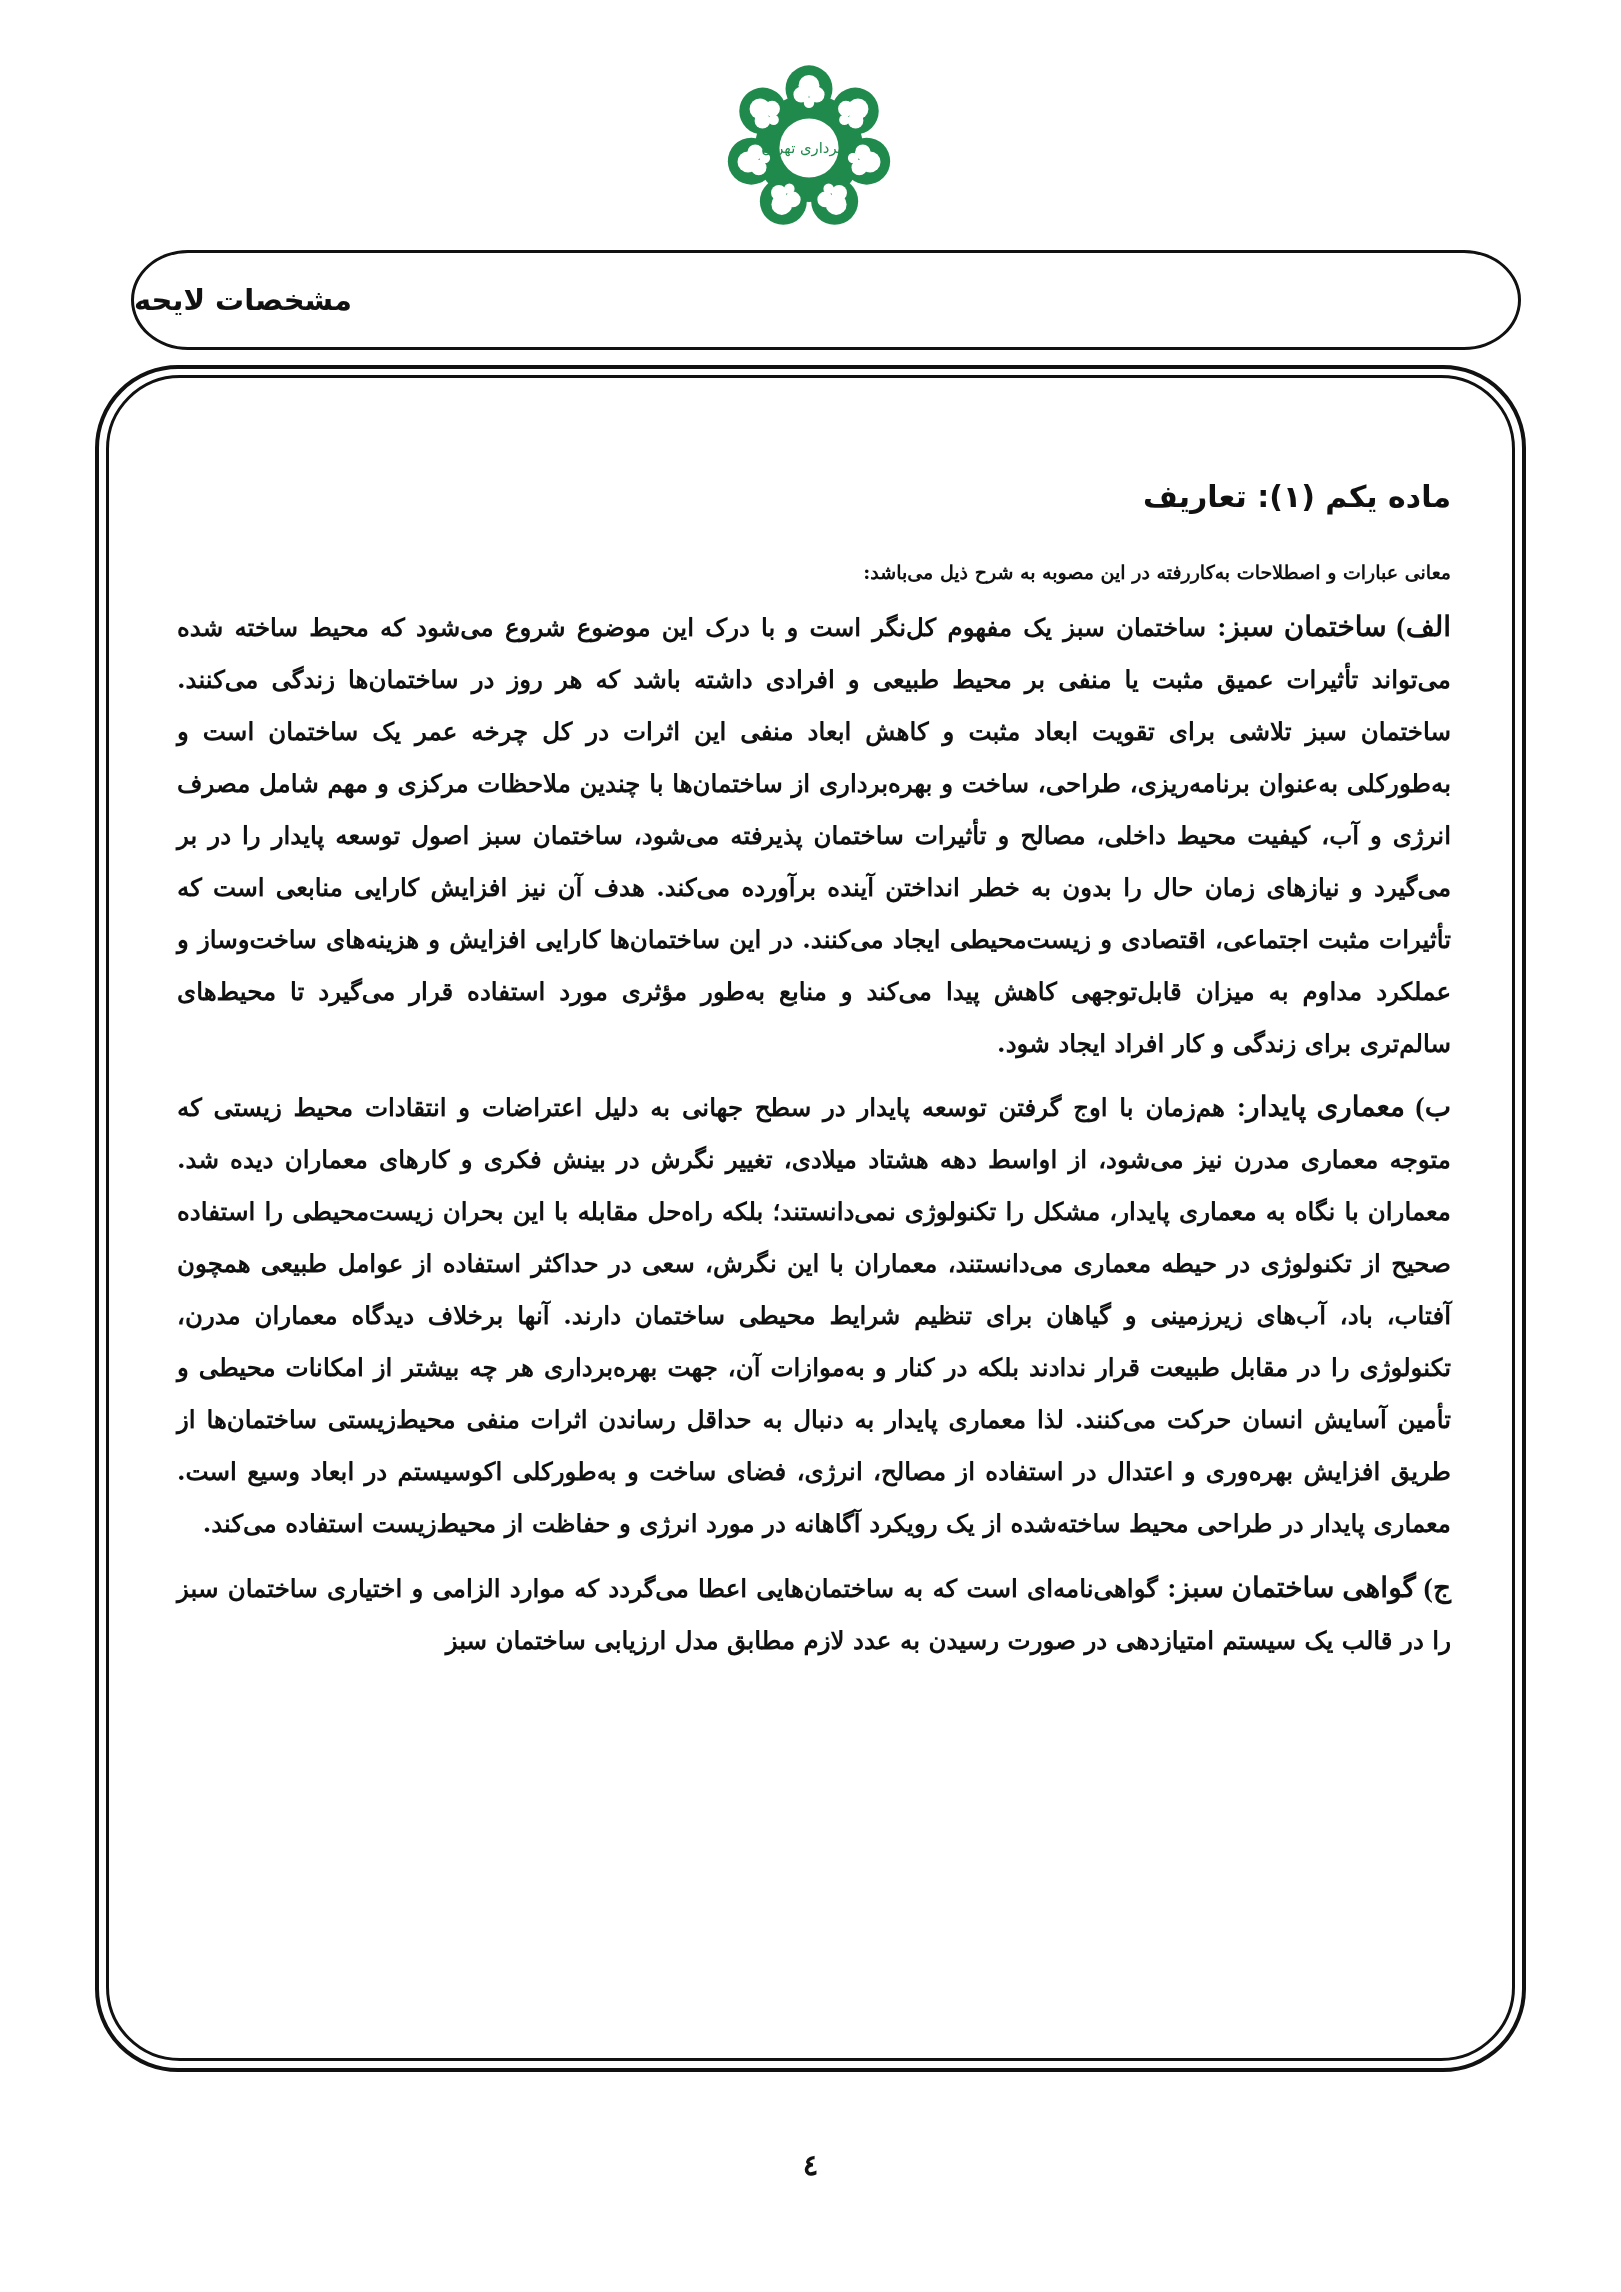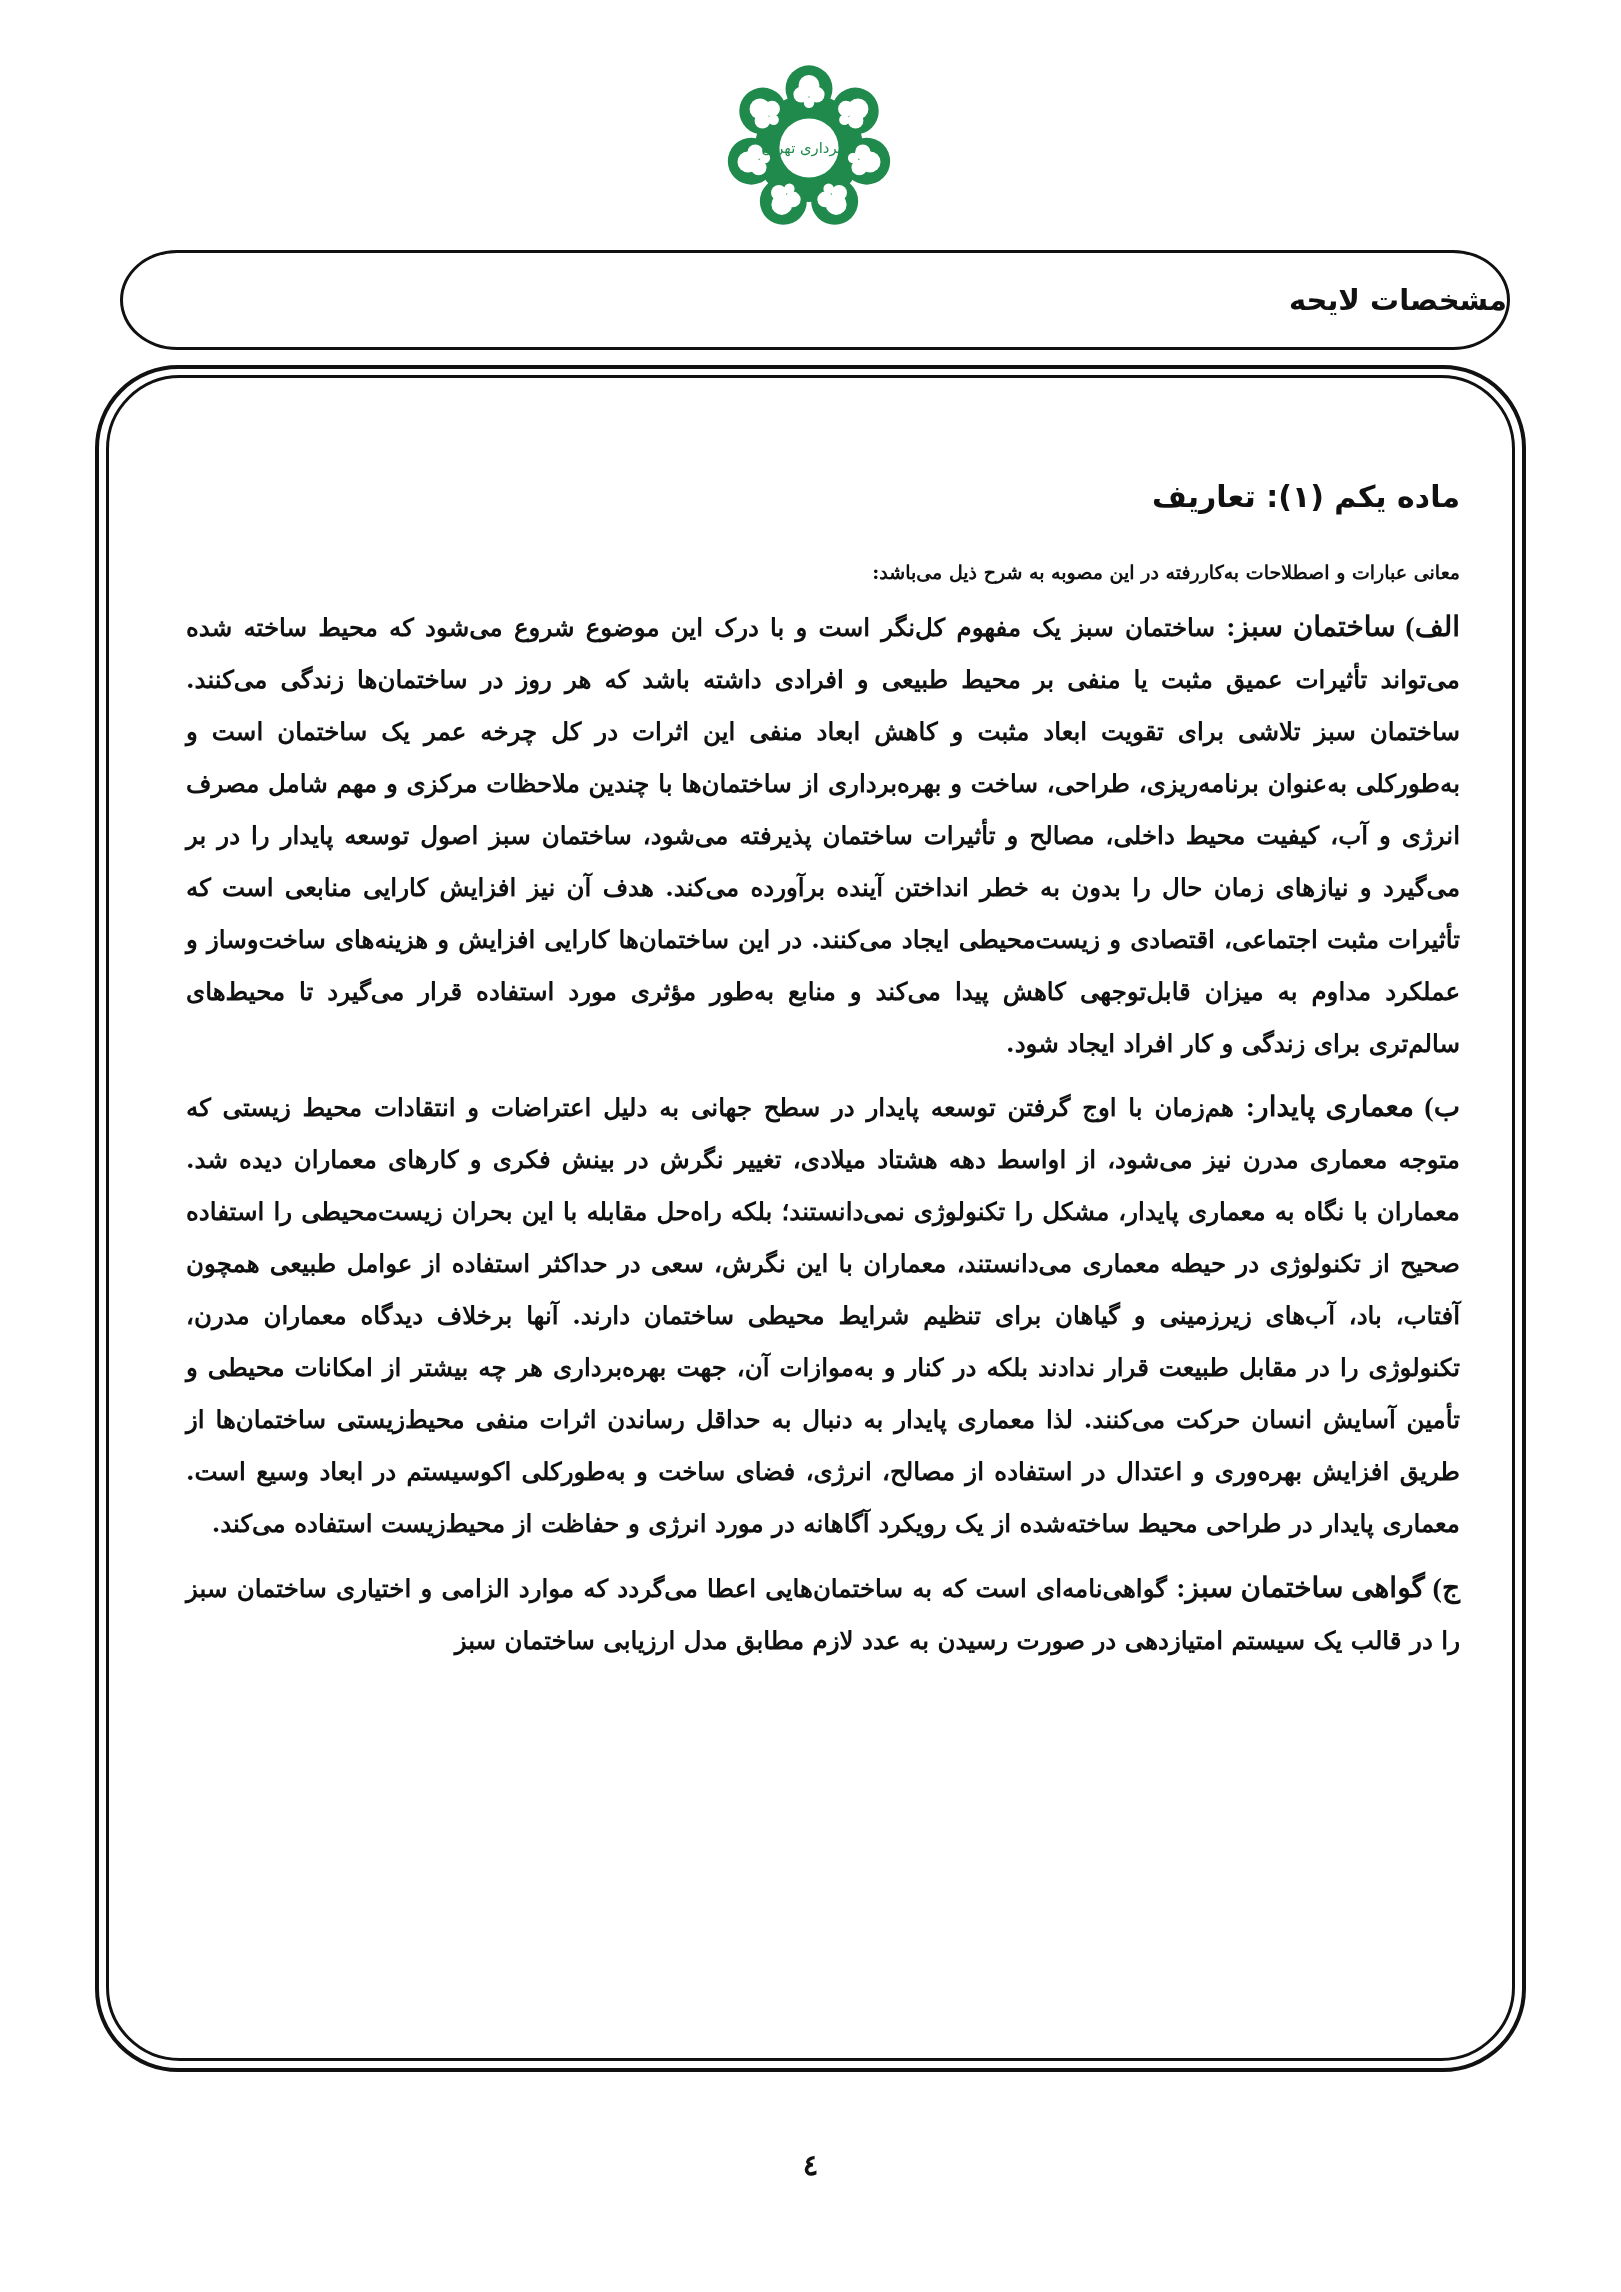--- a/index.html
+++ b/index.html
@@ -17,30 +17,30 @@
     }
     .logo {
       position: absolute;
       left: 722px;
       top: 61px;
       width: 174px;
       height: 174px;
     }
     .title-box {
       position: absolute;
-      left: 120px;
+      left: 131px;
       top: 250px;
       width: 1390px;
       height: 100px;
       border: 3.9px solid #111;
       border-radius: 57px / 50px;
       box-sizing: border-box;
       display: flex;
       align-items: center;
-      justify-content: flex-start;
+      justify-content: flex-end;
     }
     .title-text {
       font-family: "DejaVu Sans", "Liberation Sans", sans-serif;
       font-weight: bold;
       font-size: 29px;
       letter-spacing: 0;
     }
     .frame-outer {
       position: absolute;
       left: 95px;
@@ -56,21 +56,21 @@
       left: 106px;
       top: 375px;
       width: 1409px;
       height: 1686px;
       border: 3.9px solid #111;
       border-radius: 74px;
       box-sizing: border-box;
     }
     .content {
       position: absolute;
-      left: 186px;
+      left: 177px;
       top: 469px;
       width: 1274px;
       direction: rtl;
       text-align: justify;
       text-align-last: right;
     }
     .heading {
       font-family: "DejaVu Sans", "Liberation Sans", sans-serif;
       font-weight: bold;
       font-size: 30px;

